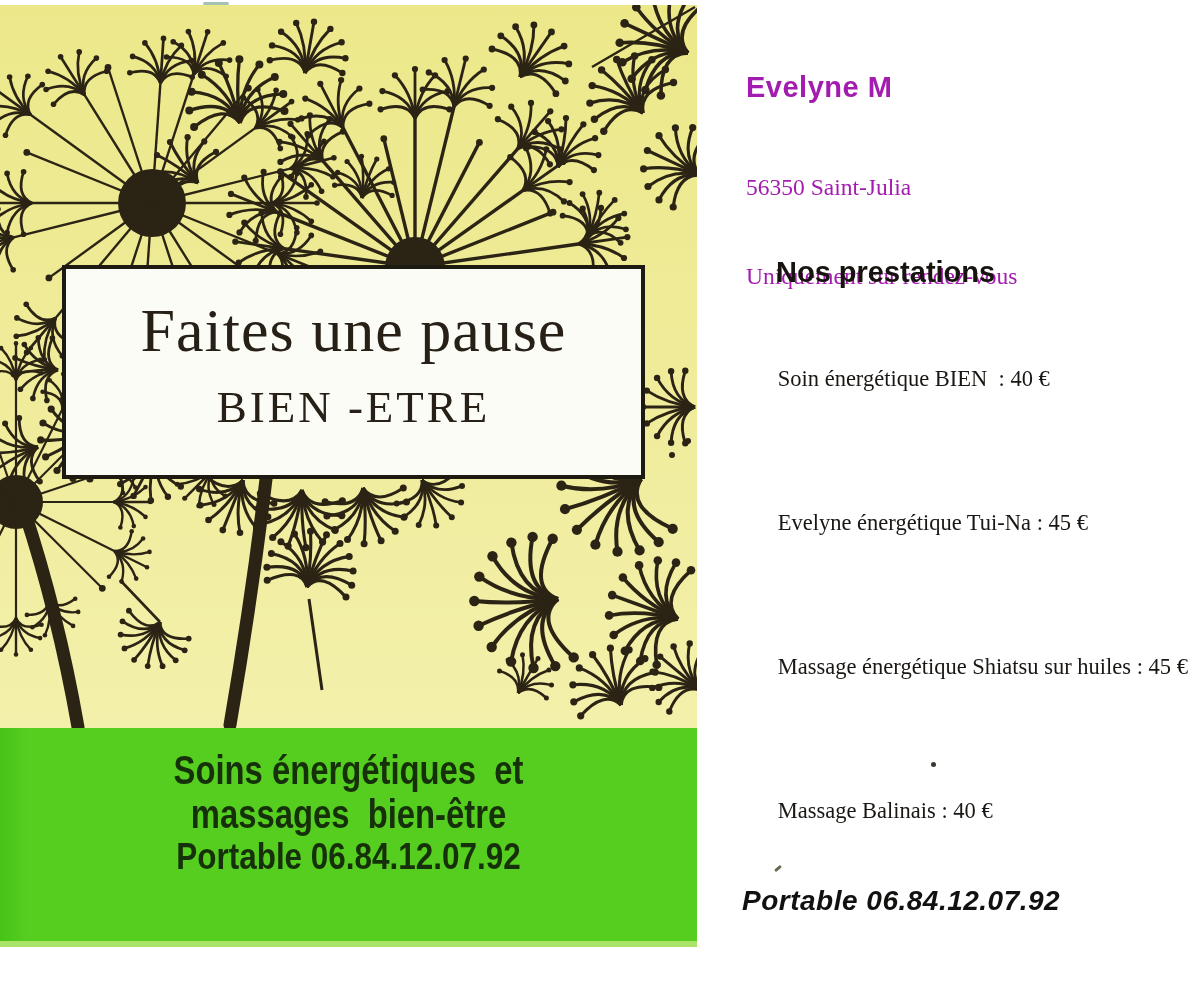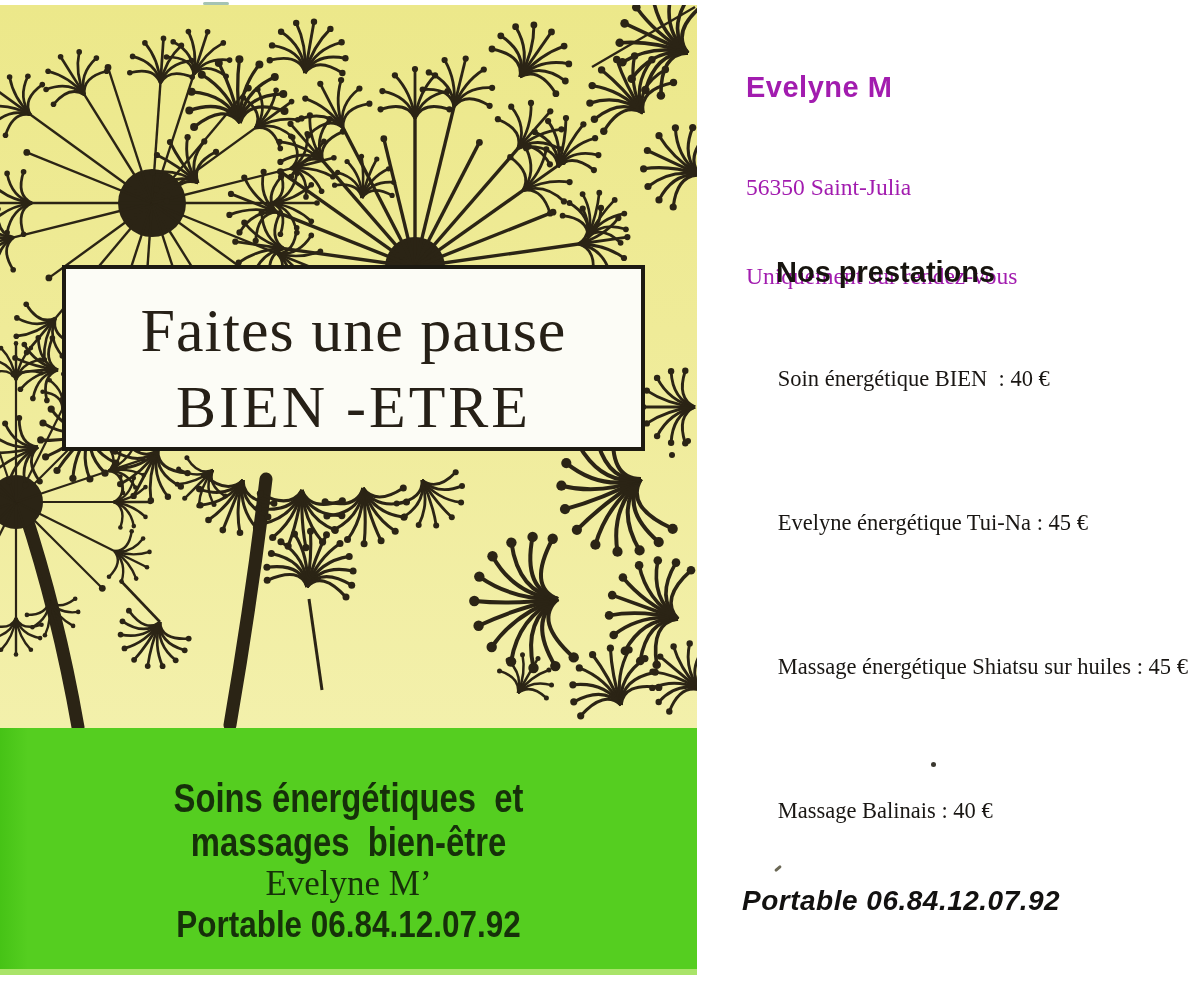--- a/index.html
+++ b/index.html
@@ -4,32 +4,32 @@
 <style>
   html,body{margin:0;padding:0;background:#ffffff;}
   .page{position:relative;width:1200px;height:989px;background:#ffffff;overflow:hidden;
         font-family:"Liberation Serif",serif;}
 
   
   .yellow-panel{position:absolute;left:0;top:5px;width:697px;height:723px;overflow:hidden;
     background:linear-gradient(180deg,#ece88a 0%,#efeb98 45%,#f3f0ab 100%);}
   .art{position:absolute;left:0;top:0;display:block;}
 
-  .title-box{position:absolute;left:62px;top:260px;width:583px;height:186px;
+  .title-box{position:absolute;left:62px;top:260px;width:583px;height:214px;
     background:#fcfcf6;border:4px solid #1d1a12;box-sizing:border-box;text-align:center;
     color:#262017;}
   .title-line1{margin-top:28px;font-size:62px;line-height:66px;letter-spacing:1px;
     font-family:"Liberation Serif",serif;}
-  .title-line2{margin-top:8px;font-size:60px;line-height:72px;letter-spacing:3px;
+  .title-line2{margin-top:8px;font-size:45px;line-height:72px;letter-spacing:3px;
     font-family:"Liberation Serif",serif;}
 
-  .green-banner{position:absolute;left:0;top:728px;width:697px;height:247px;
+  .green-banner{position:absolute;left:0;top:728px;width:697px;height:219px;
     background:linear-gradient(90deg,#46c316 0%,#55ce20 4%,#55ce20 100%);
     border-bottom:6px solid #a9e469;box-sizing:border-box;
-    text-align:center;color:#16300a;padding-top:48px;}
+    text-align:center;color:#16300a;padding-top:20px;}
   .banner-sans{font-family:"Liberation Sans",sans-serif;font-weight:700;
     white-space:pre-wrap;transform:scaleX(0.82);}
   .gb1{font-size:40px;line-height:44px;}
   .gb2{font-size:40px;line-height:44px;}
   .gb3{font-family:"Liberation Serif",serif;font-weight:400;font-size:35px;line-height:40px;}
   .gb4{font-size:37px;line-height:42px;transform:scaleX(0.85);}
 
   
   .contact-block{position:absolute;left:746px;top:70px;color:#a21caf;}
   .contact-name{font-family:"Liberation Sans",sans-serif;font-weight:700;
@@ -1137,21 +1137,20 @@
 
     <div class="title-box">
       <div class="title-line1">Faites une pause</div>
       <div class="title-line2">BIEN -ETRE</div>
     </div>
   </div>
 
   <div class="green-banner">
     <div class="banner-sans gb1">Soins énergétiques  et</div>
     <div class="banner-sans gb2">massages  bien-être</div>
-    <div class="gb3">Evelyne M’</div>
     <div class="banner-sans gb4">Portable 06.84.12.07.92</div>
   </div>
 
   <div class="contact-block">
     <div class="contact-name">Evelyne M</div>
     <div class="contact-lines">
       <div>56350 Saint-Julia</div>
       <div>Uniquement sur rendez-vous</div>
     </div>
   </div>

